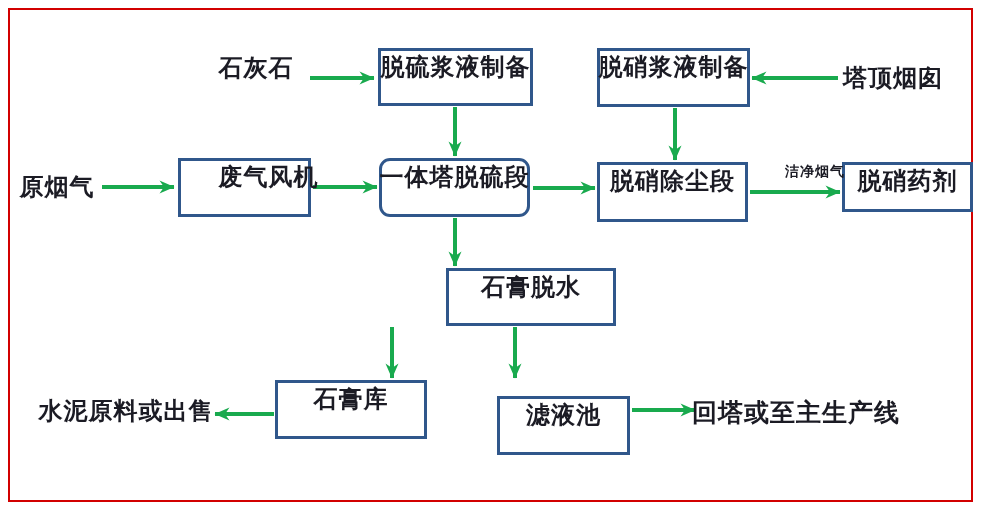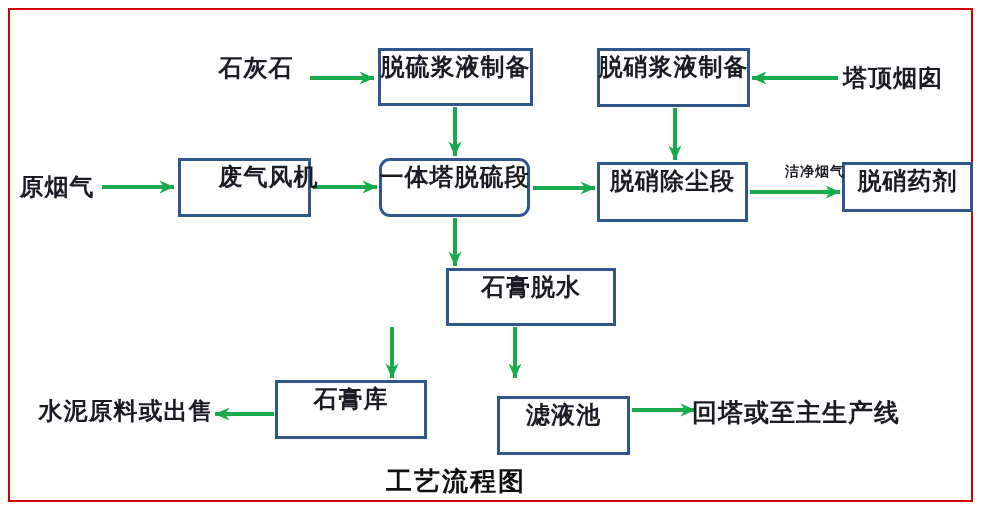--- a/index.html
+++ b/index.html
@@ -123,14 +123,13 @@
         <span>滤液池</span>
       </div>
       <div class="free-label" style="left: 256px; top: 68px; font-size: 24px;">石灰石</div>
       <div class="free-label" style="left: 57px; top: 187px; font-size: 24px;">原烟气</div>
       <div class="free-label" style="left: 893px; top: 78px; font-size: 24px;">塔顶烟囱</div>
       <div class="free-label" style="left: 798px; top: 172px; font-size: 14px; margin-left: 17px;">洁净烟气</div>
       <div class="free-label" style="left: 126px; top: 411px; font-size: 24px;">水泥原料或出售</div>
       <div class="free-label" style="left: 796px; top: 412px; font-size: 25px;">回塔或至主生产线</div>
     </div>
 
-  <div class="title">工艺流程图</div>
 </div>
 
 </body></html>

